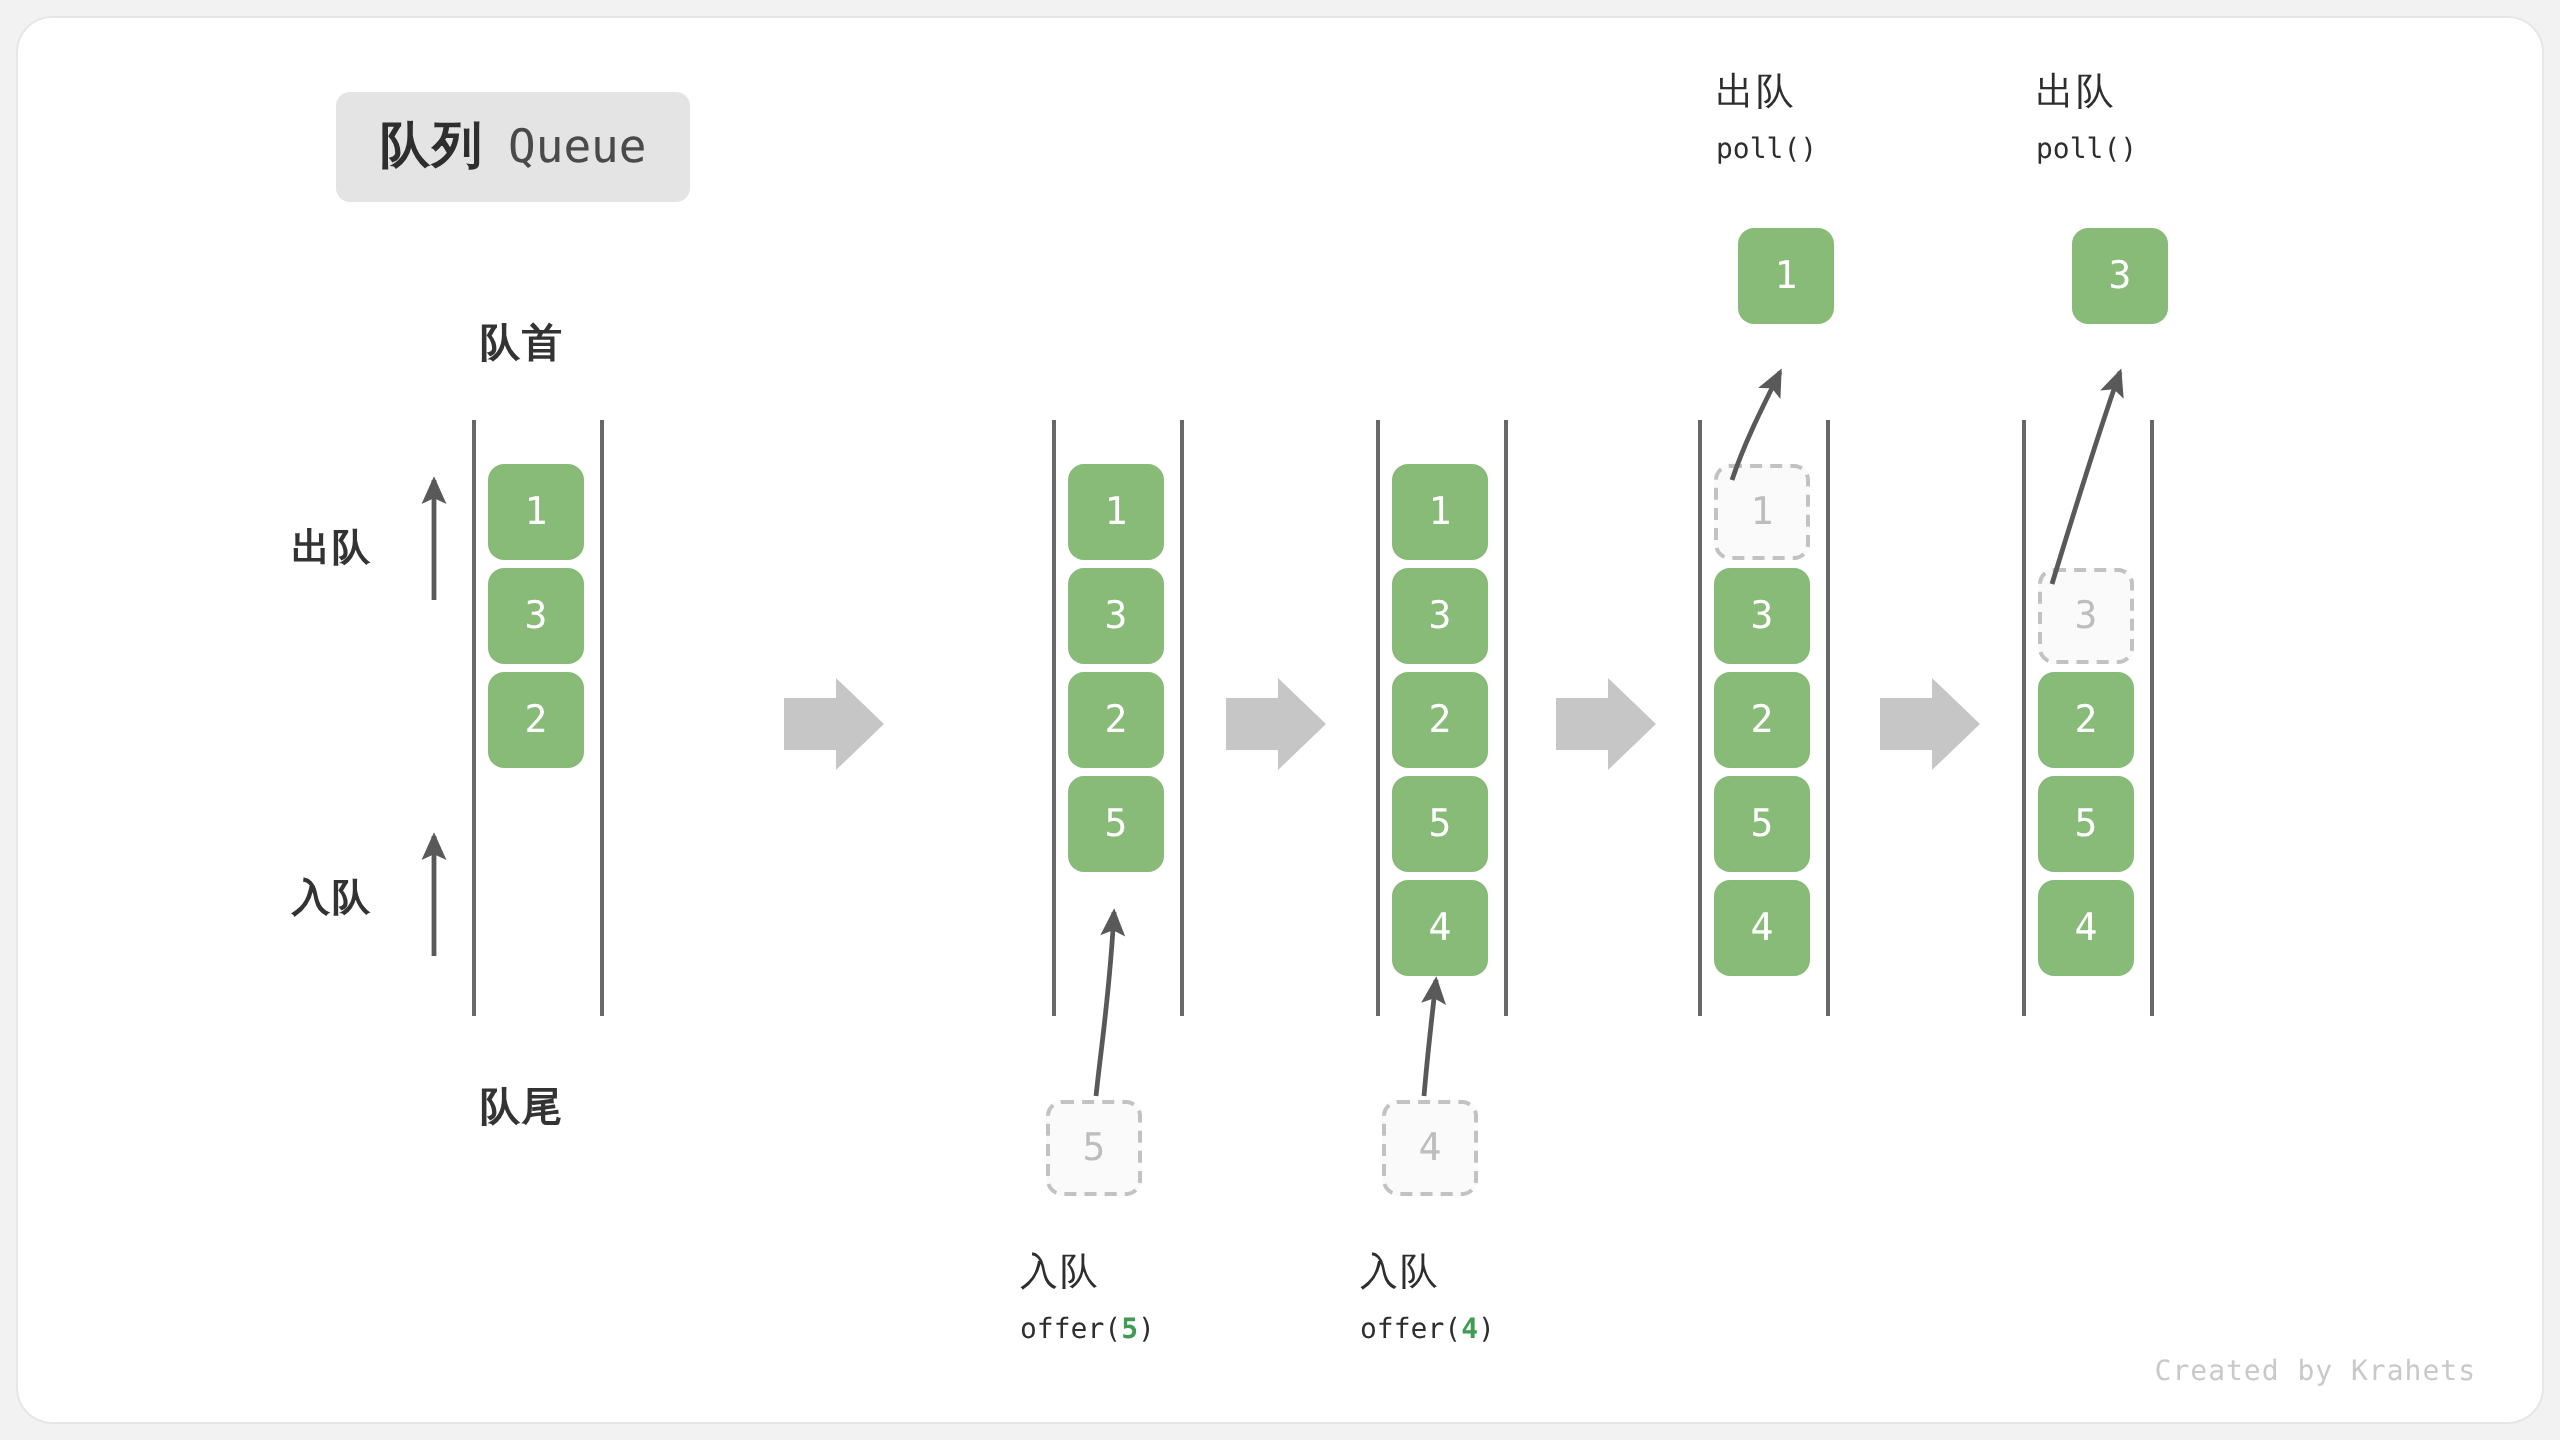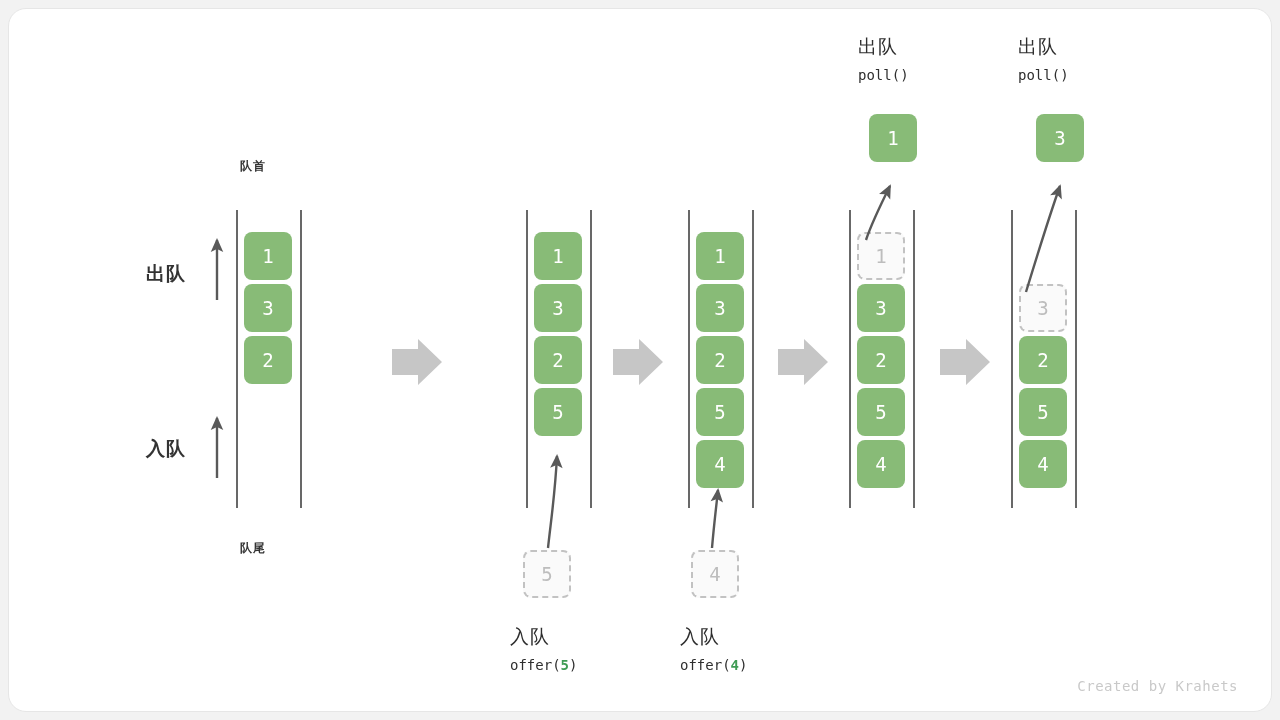--- a/index.html
+++ b/index.html
@@ -50,21 +50,21 @@
   .title-en {
     font-family: "DejaVu Sans Mono", "Liberation Mono", monospace;
     font-size: 23px;
     color: #4a4a4a;
   }
 
   
   .abs { position: absolute; white-space: nowrap; }
 
   .head-label, .tail-label {
-    font-size: 12px;
+    font-size: 20px;
     font-weight: bold;
     color: #333333;
     letter-spacing: 1px;
   }
   .side-label {
     font-size: 19px;
     font-weight: bold;
     color: #333333;
     letter-spacing: 1px;
   }
@@ -132,20 +132,24 @@
     color: #c9c9c9;
     letter-spacing: .5px;
   }
 </style>
 </head>
 <body>
 
 <div id="stage">
   <div class="card"></div>
 
+  <div class="title-badge">
+    <span class="title-cn">队列</span>
+    <span class="title-en">Queue</span>
+  </div>
 
   <div class="abs head-label" style="left:240px; top:158px;">队首</div>
   <div class="abs tail-label" style="left:240px; top:540px;">队尾</div>
 
   <div class="abs side-label" style="left:146px; top:261px;">出队</div>
   <div class="abs side-label" style="left:146px; top:436px;">入队</div>
 
   <div id="columns-layer">
       <div class="col">
         <div class="rail" style="left: 236px; top: 210px; height: 298px;"></div>

